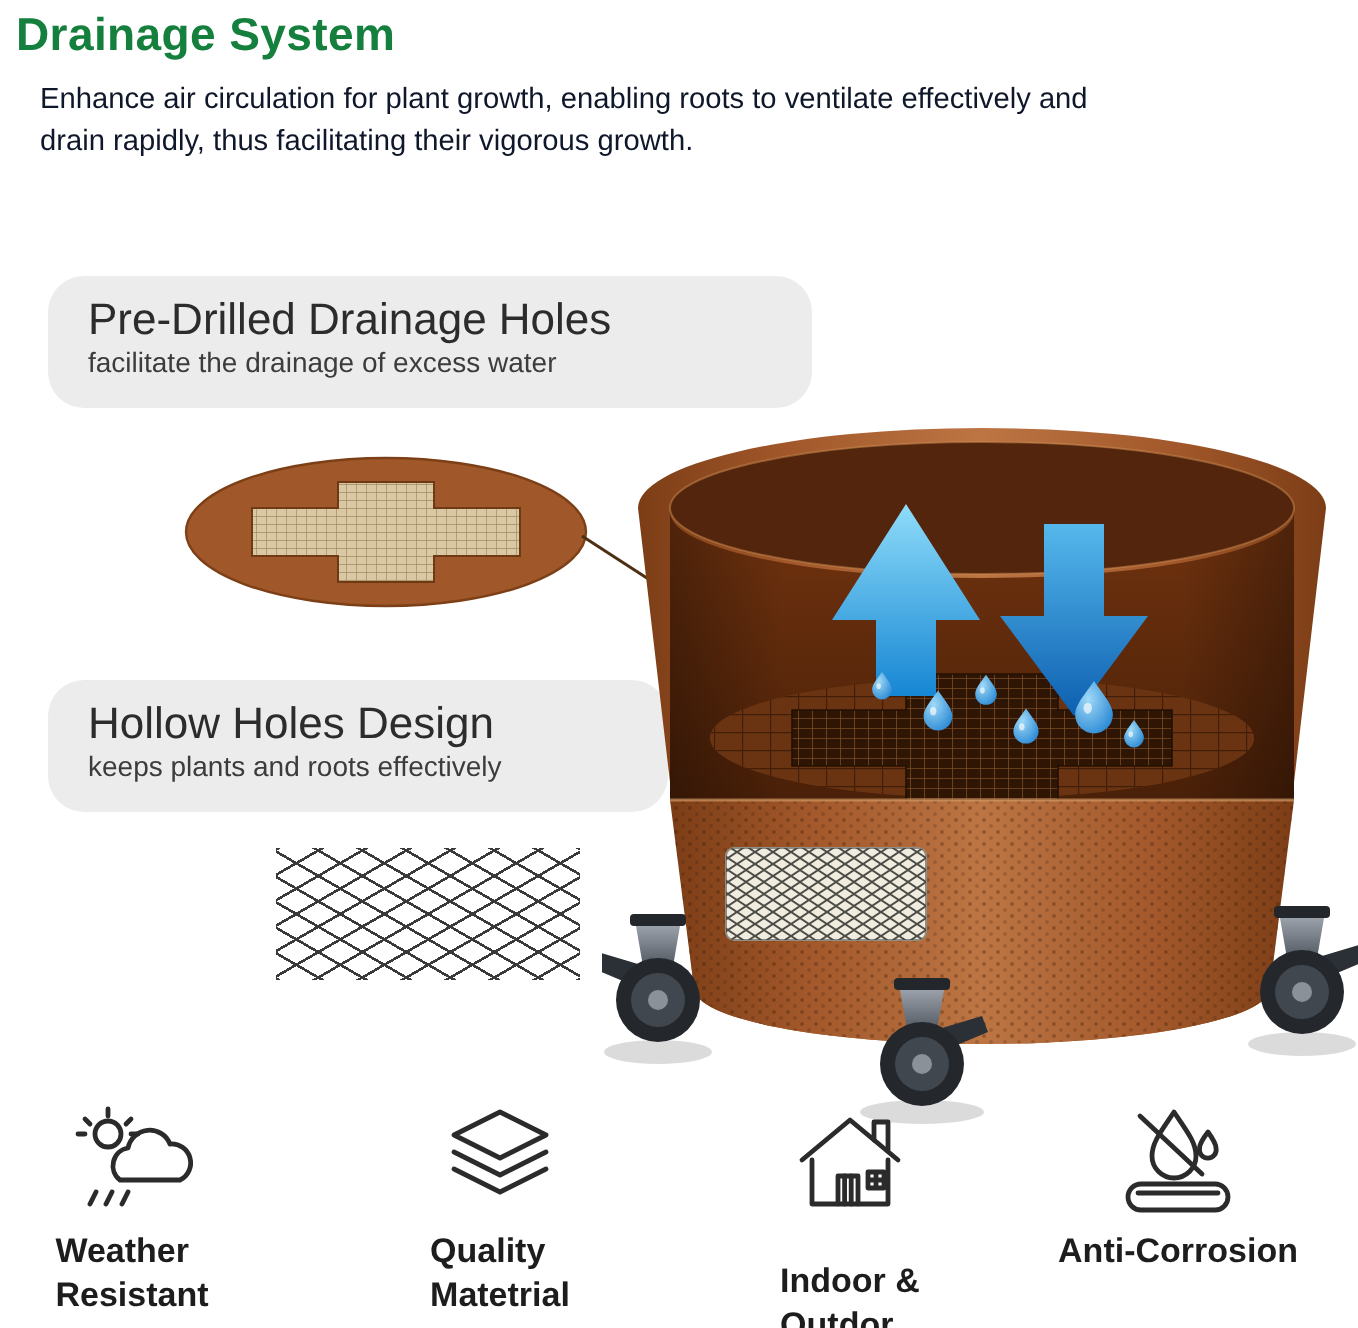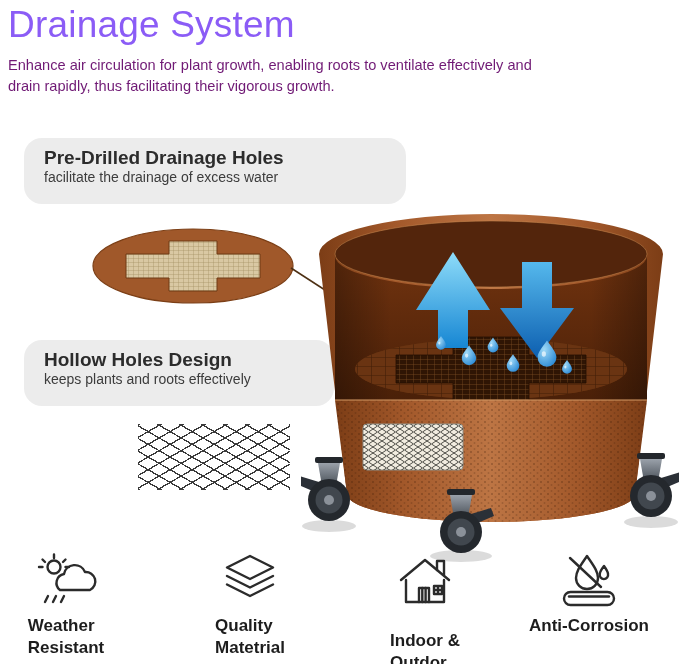--- a/index.html
+++ b/index.html
@@ -3,26 +3,26 @@
 <meta charset="utf-8">
 <style>
   * { margin:0; padding:0; box-sizing:border-box; }
   html,body { background:#ffffff; }
   body { font-family:"Liberation Sans", sans-serif; color:#333; }
   .canvas { position:relative; width:679px; height:664px; background:#fff; overflow:hidden; }
   .abs { position:absolute; }
 
   
   .hdr { left:8px; top:4px; width:600px; }
-  .hdr h1 { font-size:37px; font-weight:400; color:#8b5cf6; letter-spacing:.2px; }
-  .hdr p { font-size:14.6px; line-height:1.42; color:#701a75; width:560px; margin-top:9px; }
+  .hdr h1 { font-size:23px; font-weight:700; color:#15803d; letter-spacing:.2px; }
+  .hdr p { font-size:14.6px; line-height:1.42; color:#0f172a; width:560px; margin-top:9px;margin-left:12px; }
 
   
   .callout { background:#ececec; border-radius:18px; padding:9px 20px 11px; }
-  .callout h2 { font-size:19px; font-weight:700; color:#2c2c2c; }
+  .callout h2 { font-size:22px; font-weight:400; color:#2c2c2c; }
   .callout p  { font-size:14px; color:#3c3c3c; margin-top:0; }
   .co1 { left:24px; top:138px; width:382px; height:66px; }
   .co2 { left:24px; top:340px; width:310px; height:66px; }
 
   
   .oval { left:88px; top:226px; }
   .connector { left:288px; top:258px; }
   .mesh-swatch {
     left:138px; top:424px; width:152px; height:66px;
     background-image:

